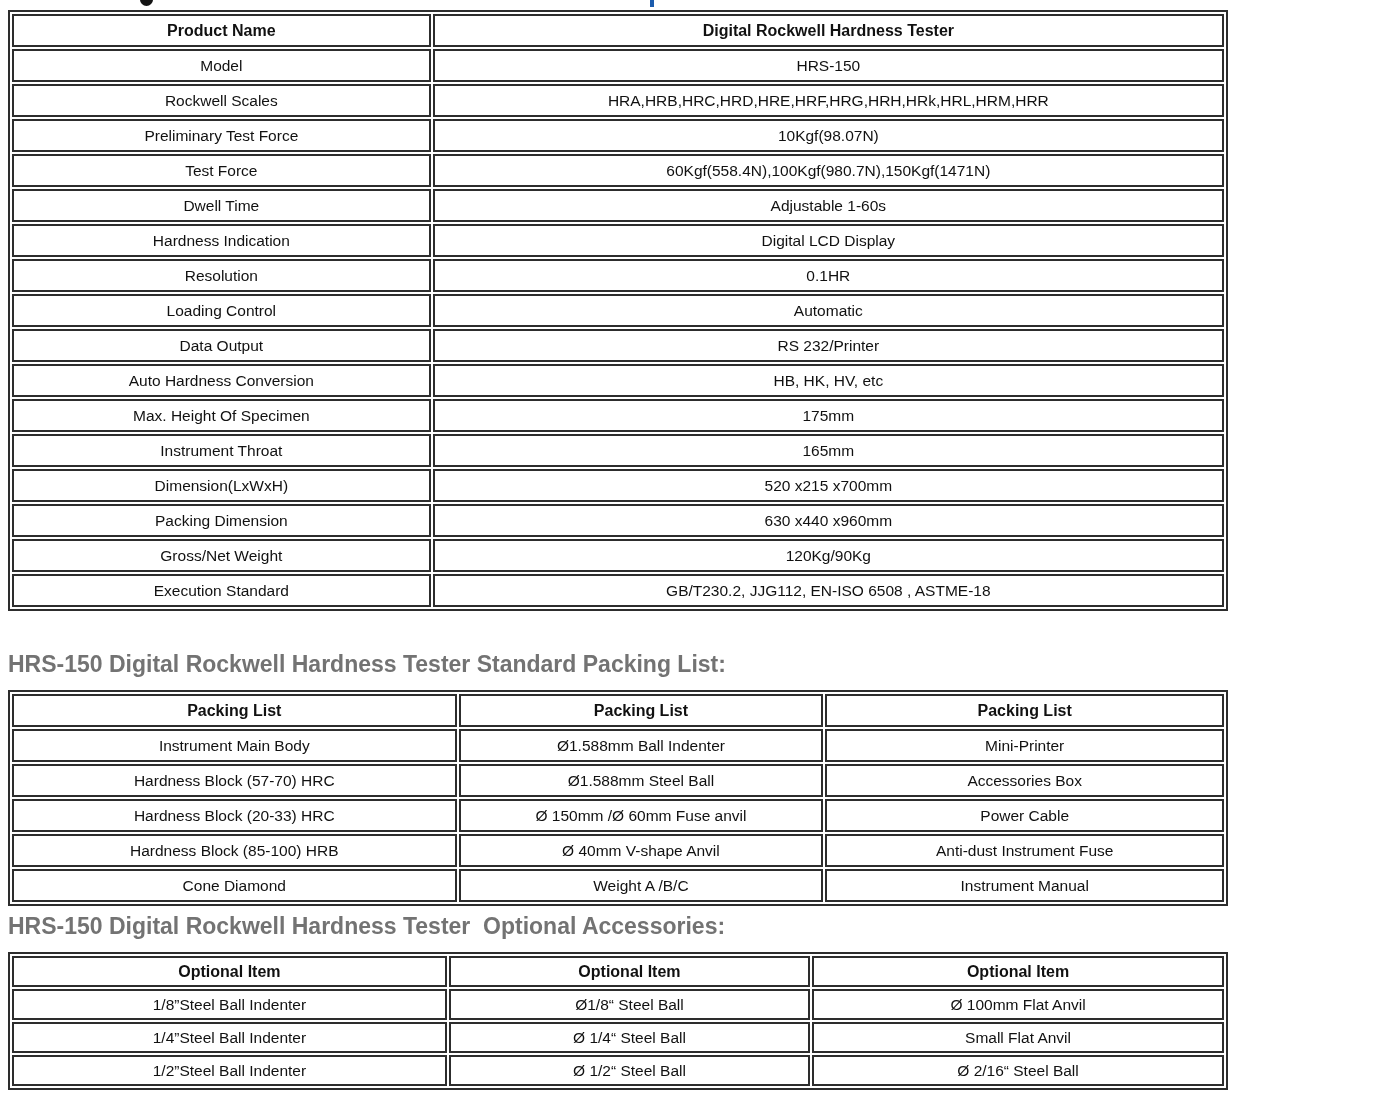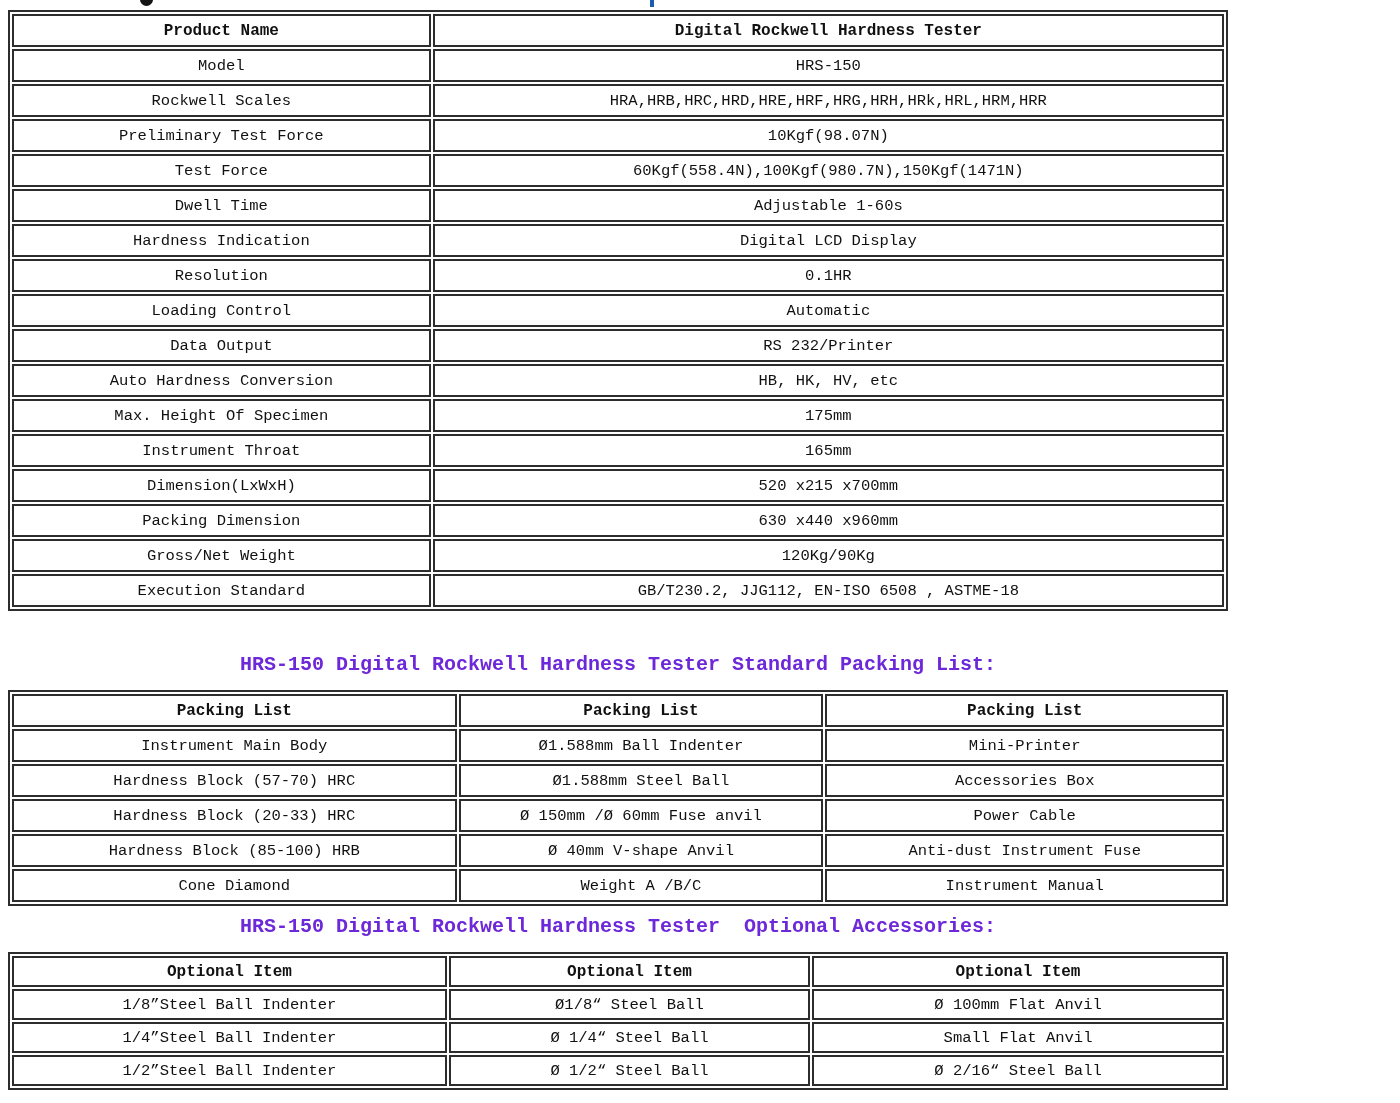--- a/index.html
+++ b/index.html
@@ -9,21 +9,20 @@
     font-family: "Liberation Sans", sans-serif;
     color: #111111;
   }
   .page {
     width: 1236px;
     height: 1103px;
     box-sizing: border-box;
     padding: 0 8px;
     overflow: hidden;
     background: #ffffff;
-    font-family: Liberation Mono, monospace;
   }
   
   .top-crop {
     position: relative;
     height: 10px;
     overflow: hidden;
   }
   .frag { position: absolute; display: block; }
   .frag.dark {
     left: 132px; top: -3px; width: 13px; height: 9px;
@@ -51,27 +50,26 @@
     overflow: hidden;
     white-space: nowrap;
   }
   table.opt td { height: 27px; }
   td.hdr { font-weight: bold; font-size: 16px; }
   
   col.c1 { width: 34.6%; } col.c2 { width: 65.4%; }
   col.p1 { width: 36.8%; } col.p2 { width: 30.2%; } col.p3 { width: 33.0%; }
   col.o1 { width: 36.0%; } col.o2 { width: 29.9%; } col.o3 { width: 34.1%; }
   h2.heading {
-    color: #6d28d9;
-    font-size: 20px;
+    color: #737373;
+    font-size: 23px;
     line-height: 27px;
     font-weight: bold;
     margin: 40px 0 12px 0;
     white-space: pre;
-    text-align: center;
   }
   h2.heading.tight { margin-top: 7px; }
 </style>
 </head>
 <body>
 
 <div class="page">
 
   <div class="top-crop">
     <span class="frag dark"></span>

